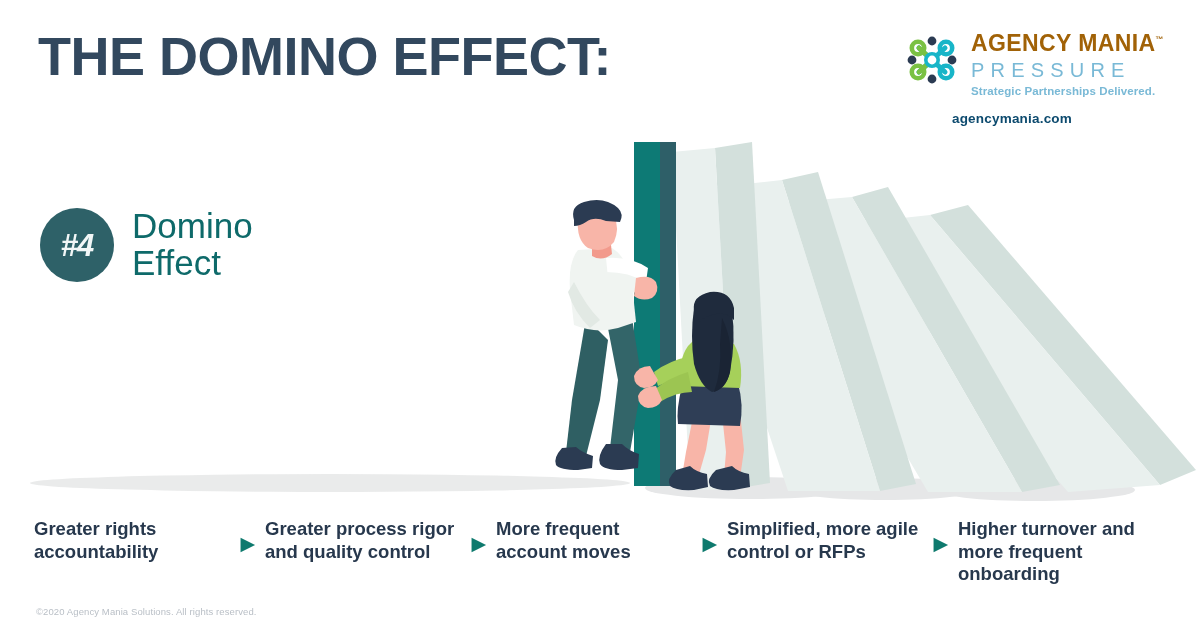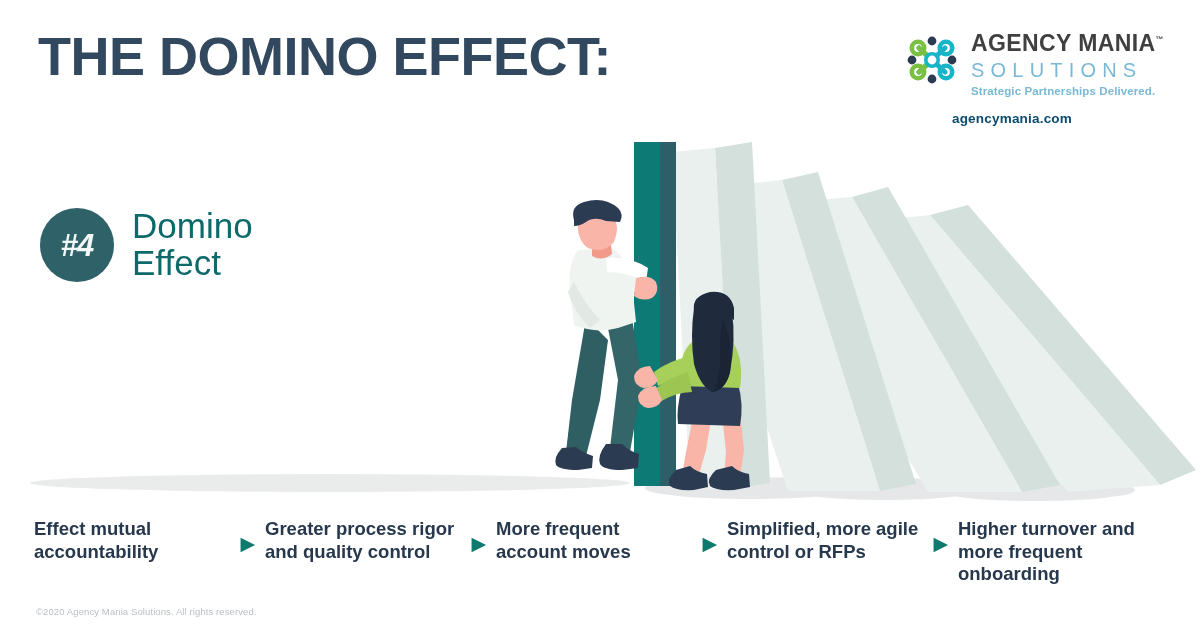--- a/index.html
+++ b/index.html
@@ -59,21 +59,21 @@
     display: flex;
     align-items: flex-start;
     justify-content: flex-end;
     gap: 13px;
   }
   #logo-mark { width: 52px; height: 52px; flex: 0 0 52px; margin-top: 2px; }
   #logo-words { text-align: left; }
   #logo-name {
     font-size: 23px;
     font-weight: bold;
-    color: #404040;
+    color: #a16207;
     letter-spacing: 0.4px;
     line-height: 1;
     white-space: nowrap;
     position: relative;
   }
   #logo-tm {
     font-size: 8px;
     vertical-align: super;
     font-weight: bold;
   }
@@ -315,38 +315,38 @@
         <circle cx="26" cy="26" r="8" fill="#18b5c8"></circle>
         <circle cx="26" cy="26" r="4.4" fill="#ffffff"></circle>
 
         <circle cx="26" cy="7" r="4.4" fill="#2b3b52"></circle>
         <circle cx="26" cy="45" r="4.4" fill="#2b3b52"></circle>
         <circle cx="6" cy="26" r="4.4" fill="#2b3b52"></circle>
         <circle cx="46" cy="26" r="4.4" fill="#2b3b52"></circle>
       </svg>
       <div id="logo-words">
         <div id="logo-name"><span>AGENCY MANIA</span><span id="logo-tm">™</span></div>
-        <div id="logo-sub">SOLUTIONS</div>
+        <div id="logo-sub">PRESSURE</div>
         <div id="logo-tagline">Strategic Partnerships Delivered.</div>
       </div>
     </div>
     <div id="logo-url">agencymania.com</div>
   </div>
 
   <div id="badge-row">
     <div id="badge-circle">
       <span id="badge-number">#4</span>
     </div>
     <div id="badge-label">Domino
 Effect</div>
   </div>
 
 
   <div id="bullets">
-    <div class="bullet-item b0">Effect mutual accountability</div>
+    <div class="bullet-item b0">Greater rights accountability</div>
     <div class="bullet-arrow">▶</div>
     <div class="bullet-item b1">Greater process rigor and quality control</div>
     <div class="bullet-arrow">▶</div>
     <div class="bullet-item b2">More frequent account moves</div>
     <div class="bullet-arrow">▶</div>
     <div class="bullet-item b3">Simplified, more agile control or RFPs</div>
     <div class="bullet-arrow">▶</div>
     <div class="bullet-item b4">Higher turnover and more frequent onboarding</div>
   </div>
 

